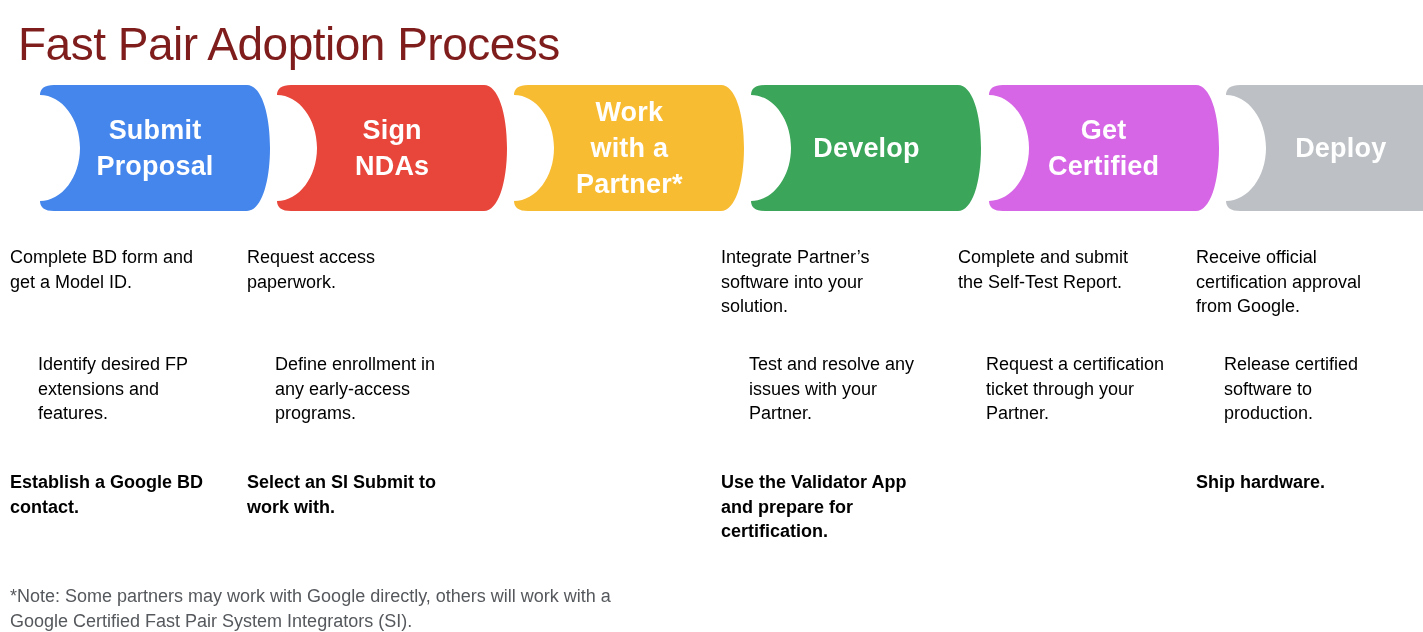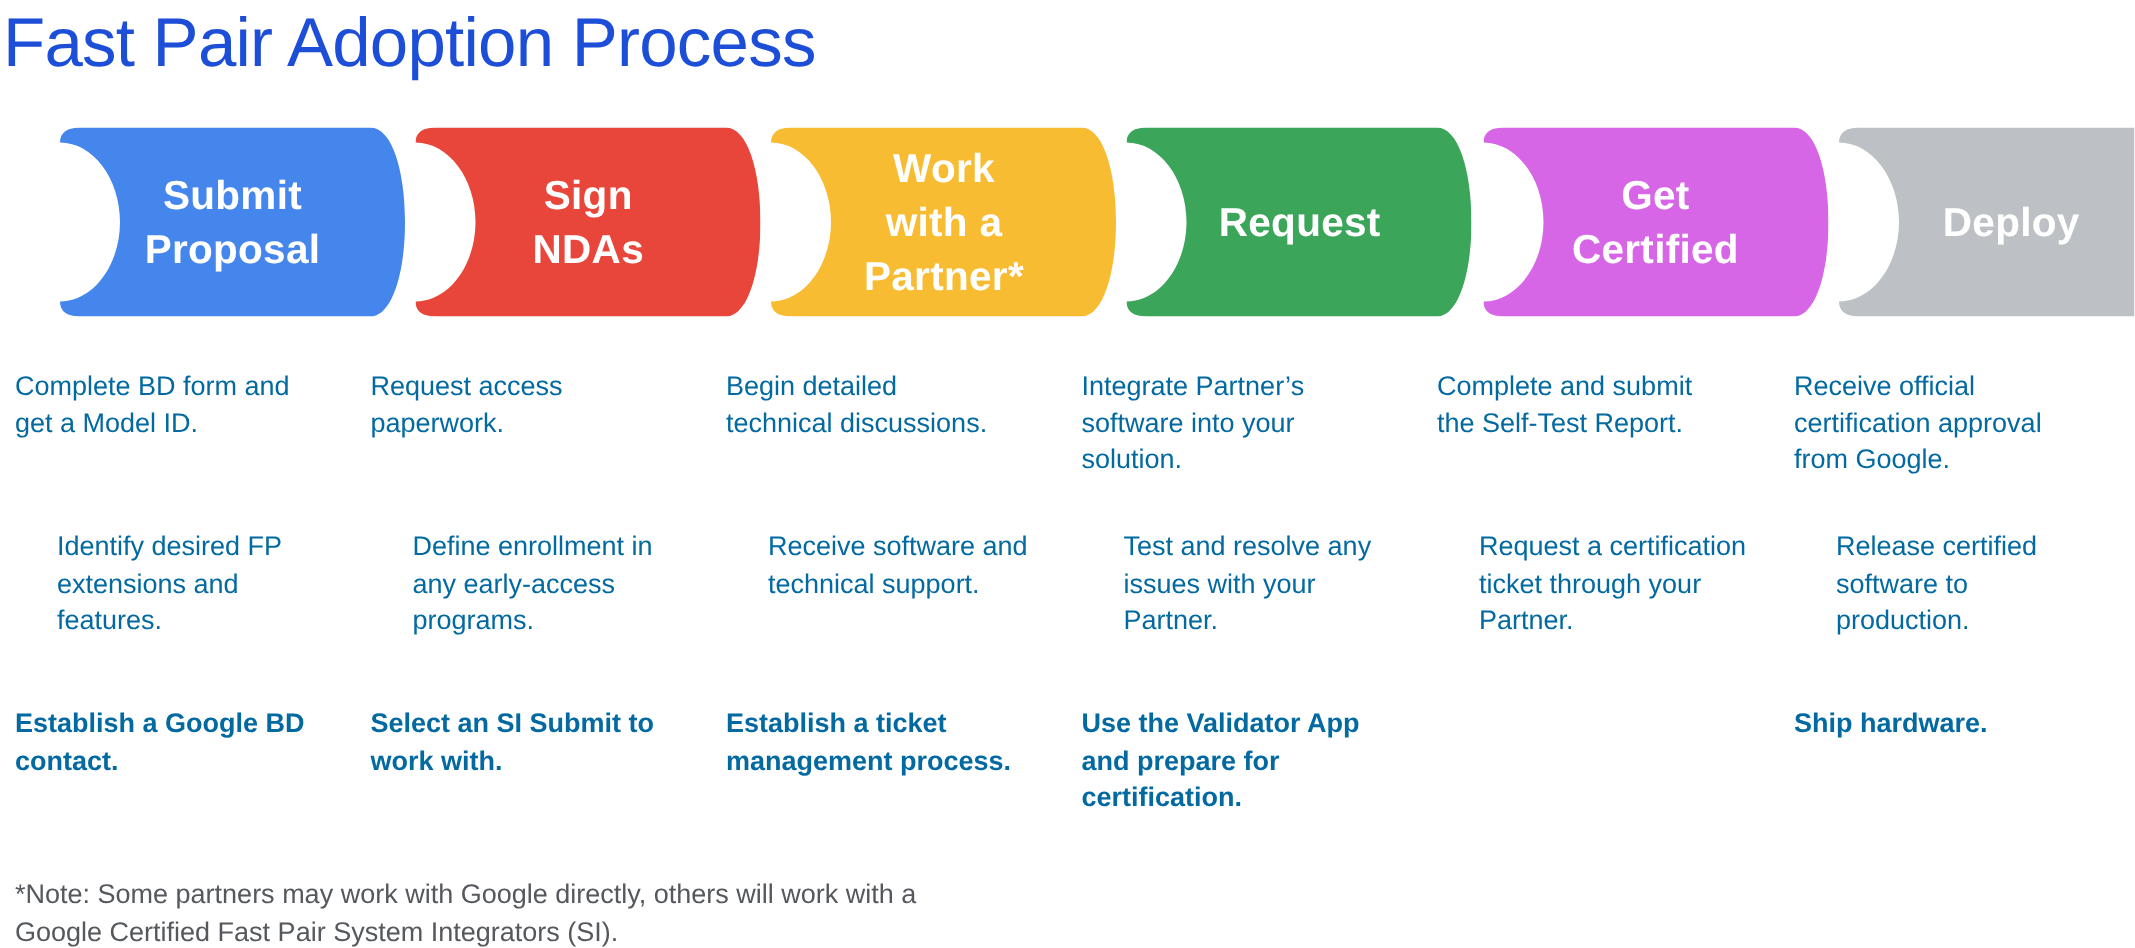--- a/index.html
+++ b/index.html
@@ -8,25 +8,25 @@
     width: 1423px;
     height: 632px;
     background: #ffffff;
     overflow: hidden;
     font-family: "Liberation Sans", "DejaVu Sans", sans-serif;
   }
   .title {
     position: absolute;
     left: 2px;
     top: 0px;
-    margin: 0;
+    margin: 16px;
     font-size: 46px;
     font-weight: 400;
     letter-spacing: -0.5px;
-    color: #1d4ed8;
+    color: #7f1d1d;
     line-height: 56px;
     white-space: nowrap;
   }
   .pills {
     position: absolute;
     left: 0;
     top: 85px;
     width: 1423px;
     height: 126px;
     display: flex;
@@ -73,21 +73,21 @@
     top: 0;
     width: 237px;
     height: 330px;
   }
   .step {
     position: absolute;
     left: 10px;
     width: 204px;
     font-size: 18px;
     line-height: 24.5px;
-    color: #0369a1;
+    color: #000000;
     white-space: pre-line;
   }
   .step-0 { top: 0; }
   .step-1 { top: 107px; margin-left: 28px; }
   .step-2 { top: 225px; font-weight: bold; }
   .note {
     position: absolute;
     left: 10px;
     top: 584px;
     font-size: 18px;
@@ -127,21 +127,21 @@
       </svg>
       <div class="stage-label">Work
 with a
 Partner*</div>
     </div>
 
     <div class="stage-cell">
       <svg class="stage-shape" width="230" height="126" viewBox="0 0 230 126">
         <path d="M 14 0 L 207 0 C 221 0 230 28 230 63 C 230 98 221 126 207 126 L 14 126 Q 0 126 0 116 C 22 116 40 92 40 63 C 40 34 22 10 0 10 Q 0 0 14 0 Z" fill="#3BA65A"></path>
       </svg>
-      <div class="stage-label">Request</div>
+      <div class="stage-label">Develop</div>
     </div>
 
     <div class="stage-cell">
       <svg class="stage-shape" width="230" height="126" viewBox="0 0 230 126">
         <path d="M 14 0 L 207 0 C 221 0 230 28 230 63 C 230 98 221 126 207 126 L 14 126 Q 0 126 0 116 C 22 116 40 92 40 63 C 40 34 22 10 0 10 Q 0 0 14 0 Z" fill="#D666E6"></path>
       </svg>
       <div class="stage-label">Get
 Certified</div>
     </div>
 
@@ -169,28 +169,20 @@
     <div class="steps-col" style="left:237px">
       <div class="step step-0">Request access
 paperwork.</div>
       <div class="step step-1">Define enrollment in
 any early-access
 programs.</div>
       <div class="step step-2">Select an SI Submit to
 work with.</div>
     </div>
 
-    <div class="steps-col" style="left:474px">
-      <div class="step step-0">Begin detailed
-technical discussions.</div>
-      <div class="step step-1">Receive software and
-technical support.</div>
-      <div class="step step-2">Establish a ticket
-management process.</div>
-    </div>
 
     <div class="steps-col" style="left:711px">
       <div class="step step-0">Integrate Partner’s
 software into your
 solution.</div>
       <div class="step step-1">Test and resolve any
 issues with your
 Partner.</div>
       <div class="step step-2">Use the Validator App
 and prepare for

